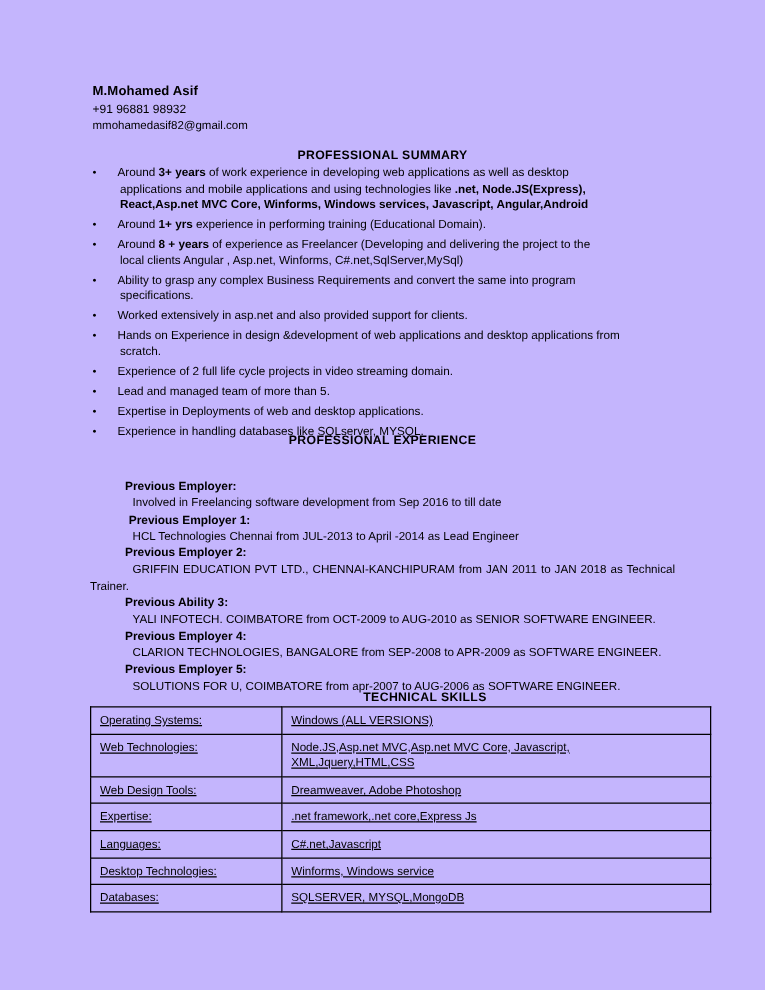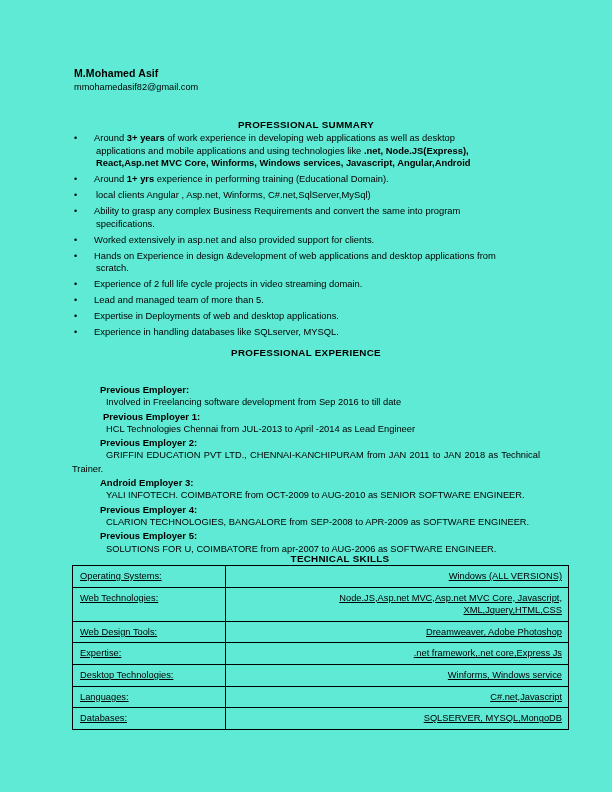--- a/index.html
+++ b/index.html
@@ -14,21 +14,21 @@
     position: relative;
     font-family: "Liberation Sans", sans-serif;
     color: #000000;
     overflow: hidden;
   }
   .page {
     position: absolute;
     left: 0; top: 0;
     width: 612px;
     height: 792px;
-    background: #5eead4;
+    background: #c4b5fd;
   }
 
   
   .header {
     position: absolute;
     left: 74px;
     top: 66px;
     width: 300px;
   }
   .hdr-name {
@@ -123,49 +123,51 @@
   table.skills td {
     border: 1px solid #000000;
     font-size: 9.3px;
     line-height: 12.6px;
     padding: 4px 6px 4px 7px;
     vertical-align: top;
     text-decoration: underline;
   }
   table.skills td.c1 { width: 139px; }
   table.skills td.c2 { width: 329px; }
-  .cellline { display: block; text-align: right; }
+  .cellline { display: block; }
 </style>
 </head>
 <body>
 
 <div class="page">
 
   <div class="header">
     <div class="hdr-name">M.Mohamed Asif</div>
+    <div class="hdr-phone">+91 96881 98932</div>
     <div class="hdr-email">mmohamedasif82@gmail.com</div>
   </div>
 
   <div class="sec-heading" id="heading-summary">PROFESSIONAL SUMMARY</div>
   <div class="sec-heading" id="heading-experience">PROFESSIONAL EXPERIENCE</div>
   <div class="sec-heading" id="heading-skills">TECHNICAL  SKILLS</div>
 
   <div class="summary" id="summary-list">
       <div class="bullet">
         <span class="dot">•</span>
         <span class="txt">Around <b>3+ years</b> of work experience in developing web applications as well as desktop</span>
         <span class="txt ind">applications and mobile applications and using technologies  like <b>.net, Node.JS(Express),</b></span>
         <span class="txt ind"><b>React,Asp.net MVC Core, Winforms, Windows services, Javascript, Angular,Android</b></span>
       </div>
       <div class="bullet">
         <span class="dot">•</span>
         <span class="txt">Around <b>1+ yrs</b> experience in performing training (Educational Domain).</span>
       </div>
       <div class="bullet">
         <span class="dot">•</span>
+        <span class="txt">Around <b>8 + years</b> of experience as Freelancer (Developing and delivering the project to the</span>
         <span class="txt ind">local clients Angular , Asp.net,  Winforms, C#.net,SqlServer,MySql)</span>
       </div>
       <div class="bullet">
         <span class="dot">•</span>
         <span class="txt">Ability to grasp any complex Business Requirements and convert the same into program</span>
         <span class="txt ind">specifications.</span>
       </div>
       <div class="bullet">
         <span class="dot">•</span>
         <span class="txt">Worked  extensively in asp.net and also provided support for clients.</span>
@@ -193,21 +195,21 @@
       </div>
     </div>
 
   <div class="experience" id="experience-list">
       <div class="emp-label">Previous Employer:</div>
       <div class="emp-detail">Involved in Freelancing software development from Sep 2016 to till date</div>
       <div class="emp-label pad">Previous Employer 1:</div>
       <div class="emp-detail">HCL Technologies Chennai from JUL-2013 to April -2014 as Lead Engineer</div>
       <div class="emp-label">Previous Employer 2:</div>
       <div class="emp-detail just">GRIFFIN EDUCATION PVT LTD., CHENNAI-KANCHIPURAM from JAN 2011 to JAN 2018 as Technical Trainer.</div>
-      <div class="emp-label">Android Employer 3:</div>
+      <div class="emp-label">Previous Ability 3:</div>
       <div class="emp-detail">YALI INFOTECH. COIMBATORE from OCT-2009 to AUG-2010 as SENIOR SOFTWARE ENGINEER.</div>
       <div class="emp-label">Previous Employer 4:</div>
       <div class="emp-detail">CLARION TECHNOLOGIES, BANGALORE from SEP-2008 to APR-2009 as SOFTWARE ENGINEER.</div>
       <div class="emp-label">Previous Employer 5:</div>
       <div class="emp-detail">SOLUTIONS FOR U,  COIMBATORE from apr-2007 to AUG-2006 as  SOFTWARE ENGINEER.</div>
     </div>
 
   <table class="skills">
     <tbody id="skills-body">
         <tr>
@@ -229,29 +231,29 @@
             <span class="cellline">Dreamweaver, Adobe Photoshop</span>
           </td>
         </tr>
         <tr>
           <td class="c1">Expertise:</td>
           <td class="c2">
             <span class="cellline">.net framework,.net core,Express Js</span>
           </td>
         </tr>
         <tr>
+          <td class="c1">Languages:</td>
+          <td class="c2">
+            <span class="cellline">C#.net,Javascript</span>
+          </td>
+        </tr>
+        <tr>
           <td class="c1">Desktop Technologies:</td>
           <td class="c2">
             <span class="cellline">Winforms, Windows service</span>
-          </td>
-        </tr>
-        <tr>
-          <td class="c1">Languages:</td>
-          <td class="c2">
-            <span class="cellline">C#.net,Javascript</span>
           </td>
         </tr>
         <tr>
           <td class="c1">Databases:</td>
           <td class="c2">
             <span class="cellline">SQLSERVER, MYSQL,MongoDB</span>
           </td>
         </tr>
       </tbody>
   </table>

